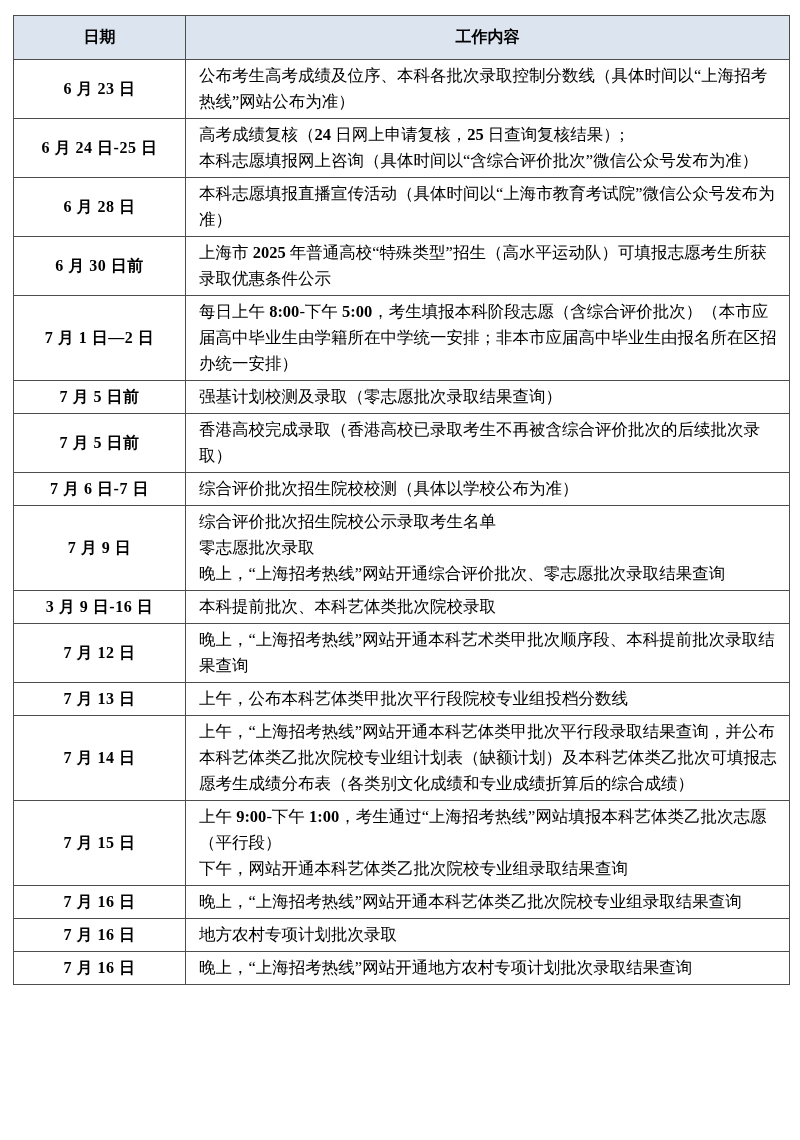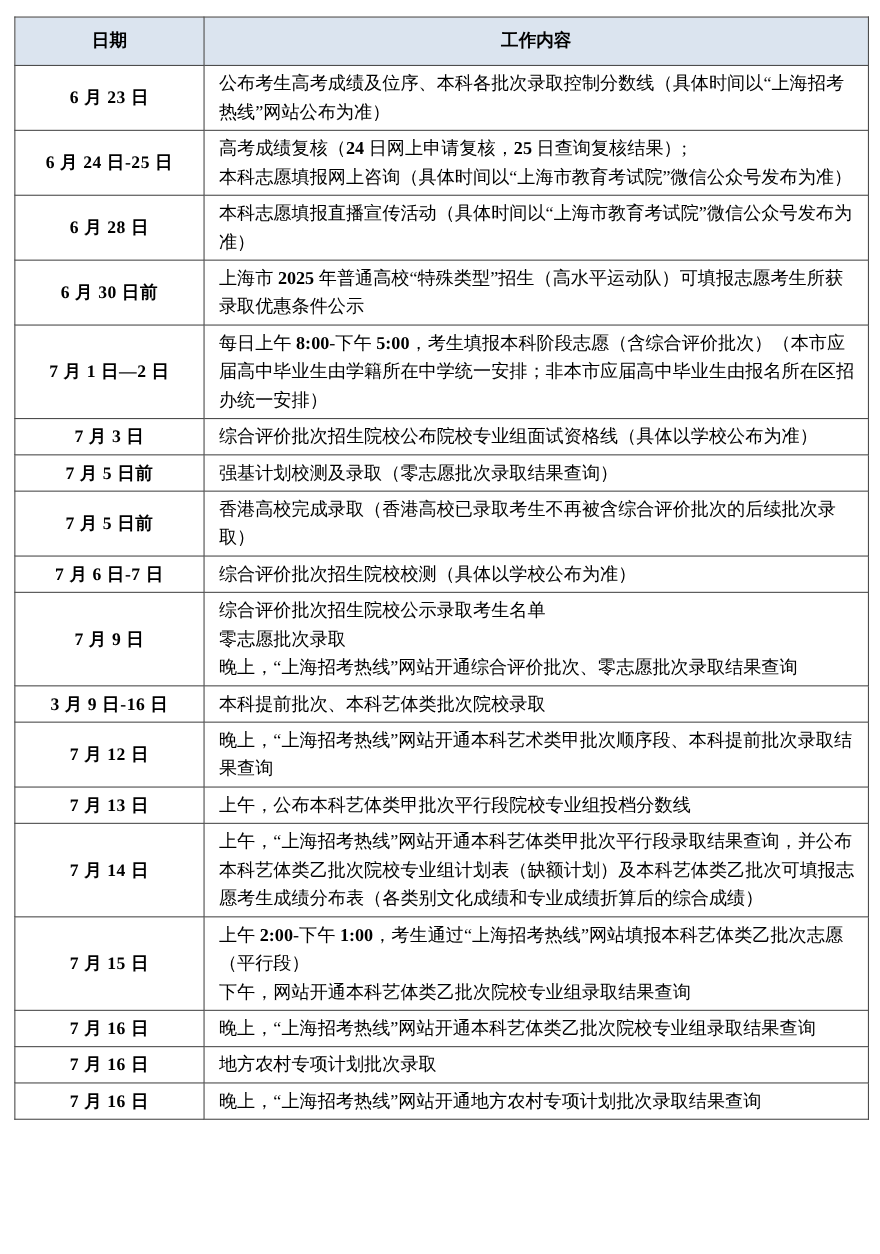--- a/index.html
+++ b/index.html
@@ -79,45 +79,39 @@
         <tr>
           <td class="date">6 月 23 日</td>
           <td class="content">
             <p>公布考生高考成绩及位序、本科各批次录取控制分数线（具体时间以“上海招考热线”网站公布为准）</p>
           </td>
         </tr>
         <tr>
           <td class="date">6 月 24 日-25 日</td>
           <td class="content">
             <p>高考成绩复核（<b>24</b> 日网上申请复核，<b>25</b> 日查询复核结果）;</p>
-            <p>本科志愿填报网上咨询（具体时间以“上海市教育考试院”微信公众号发布为准）</p>
+            <p>本科志愿填报网上咨询（具体时间以“含综合评价批次”微信公众号发布为准）</p>
           </td>
         </tr>
         <tr>
           <td class="date">6 月 28 日</td>
           <td class="content">
             <p>本科志愿填报直播宣传活动（具体时间以“上海市教育考试院”微信公众号发布为准）</p>
           </td>
         </tr>
         <tr>
           <td class="date">6 月 30 日前</td>
           <td class="content">
             <p>上海市 <b>2025</b> 年普通高校“特殊类型”招生（高水平运动队）可填报志愿考生所获录取优惠条件公示</p>
           </td>
         </tr>
         <tr>
           <td class="date">7 月 1 日—2 日</td>
           <td class="content">
             <p>每日上午 <b>8:00</b>-下午 <b>5:00</b>，考生填报本科阶段志愿（含综合评价批次）（本市应届高中毕业生由学籍所在中学统一安排；非本市应届高中毕业生由报名所在区招办统一安排）</p>
-          </td>
-        </tr>
-        <tr>
-          <td class="date">7 月 3 日</td>
-          <td class="content">
-            <p>综合评价批次招生院校公布院校专业组面试资格线（具体以学校公布为准）</p>
           </td>
         </tr>
         <tr>
           <td class="date">7 月 5 日前</td>
           <td class="content">
             <p>强基计划校测及录取（零志愿批次录取结果查询）</p>
           </td>
         </tr>
         <tr>
           <td class="date">7 月 5 日前</td>
@@ -159,21 +153,21 @@
         </tr>
         <tr>
           <td class="date">7 月 14 日</td>
           <td class="content">
             <p>上午，“上海招考热线”网站开通本科艺体类甲批次平行段录取结果查询，并公布本科艺体类乙批次院校专业组计划表（缺额计划）及本科艺体类乙批次可填报志愿考生成绩分布表（各类别文化成绩和专业成绩折算后的综合成绩）</p>
           </td>
         </tr>
         <tr>
           <td class="date">7 月 15 日</td>
           <td class="content">
-            <p>上午 <b>2:00</b>-下午 <b>1:00</b>，考生通过“上海招考热线”网站填报本科艺体类乙批次志愿（平行段）</p>
+            <p>上午 <b>9:00</b>-下午 <b>1:00</b>，考生通过“上海招考热线”网站填报本科艺体类乙批次志愿（平行段）</p>
             <p>下午，网站开通本科艺体类乙批次院校专业组录取结果查询</p>
           </td>
         </tr>
         <tr>
           <td class="date">7 月 16 日</td>
           <td class="content">
             <p>晚上，“上海招考热线”网站开通本科艺体类乙批次院校专业组录取结果查询</p>
           </td>
         </tr>
         <tr>

